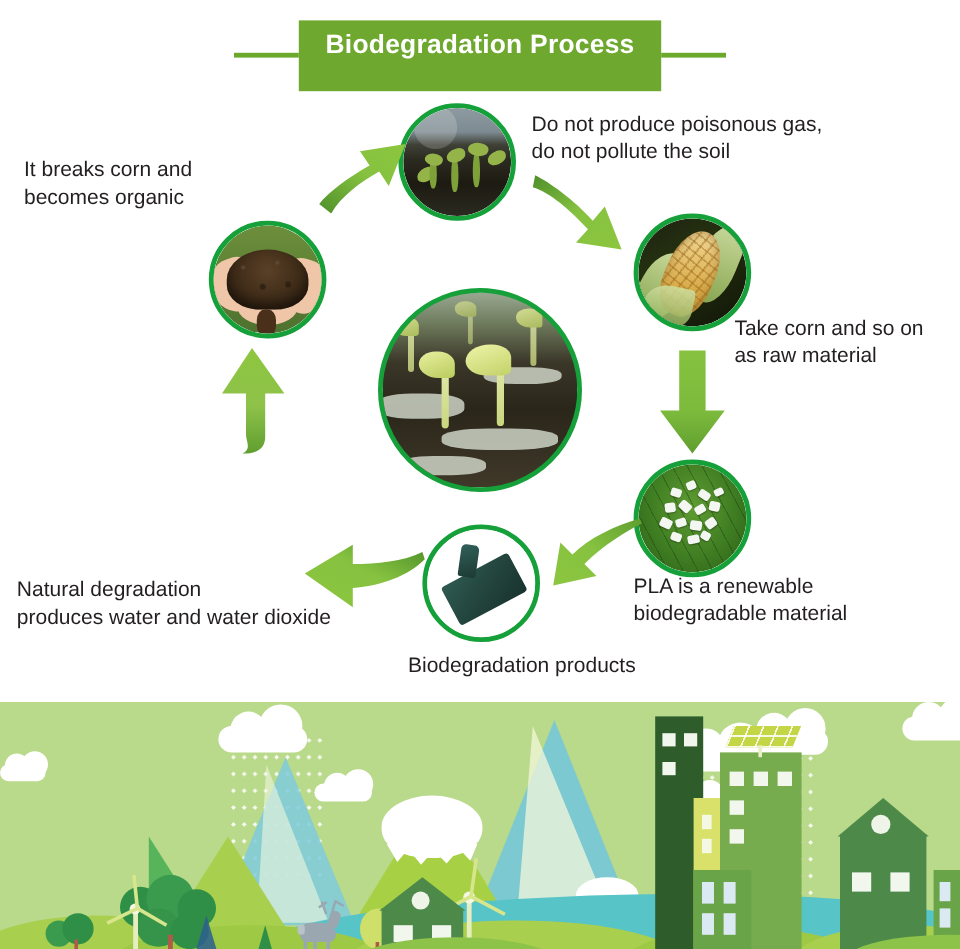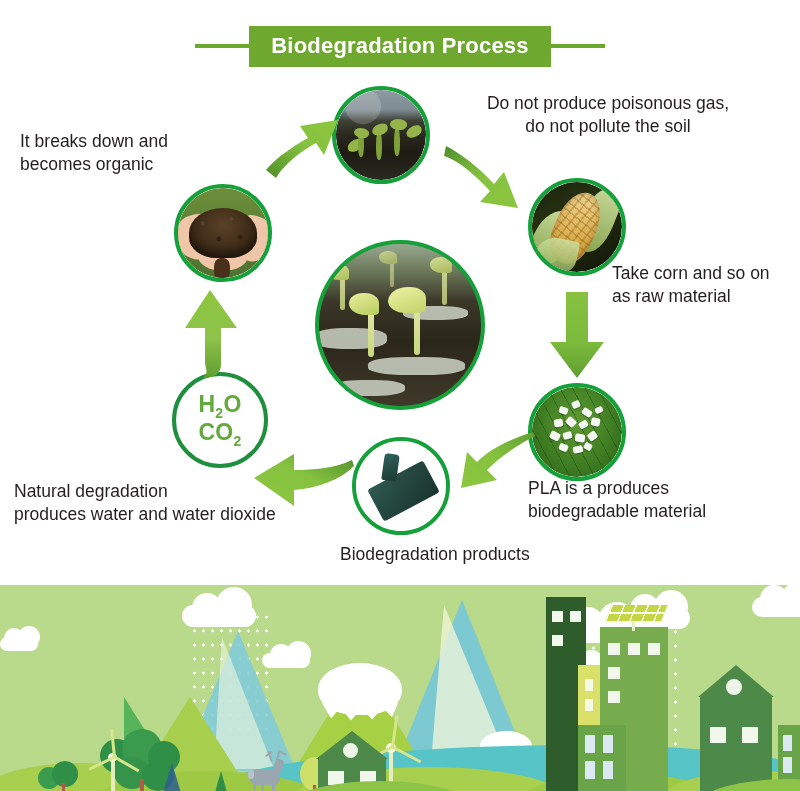--- a/index.html
+++ b/index.html
@@ -18,21 +18,21 @@
     position:absolute;left:0;top:24px;width:800px;height:44px;
     display:flex;align-items:center;justify-content:center;
   }
   .title-rule{height:4px;background:#6aa92c;flex:0 0 54px;}
   .title-rule.left{margin-right:0px;}
   .title-rule.right{margin-left:0px;}
   .title-box{
     background:#6fa82e;color:#ffffff;
     font-size:22px;font-weight:bold;
     letter-spacing:.2px;
-    padding:9px 22px 10px 22px;
+    padding:9px 22px 28px 22px;
     line-height:1;
     white-space:nowrap;
   }
 
   
   .diagram{position:absolute;left:0;top:0;width:800px;height:585px;}
 
   
   .pcircle{
     position:absolute;border-radius:50%;
@@ -210,21 +210,21 @@
         <div class="sprout leaf" style="left:12%;top:56%;width:16px;height:11px;transform:rotate(-25deg);"></div>
         <div class="sprout" style="left:24%;top:46%;width:6px;height:26px;"></div>
         <div class="sprout leaf" style="left:20%;top:42%;width:15px;height:10px;transform:rotate(18deg);"></div>
         <div class="sprout" style="left:44%;top:44%;width:6px;height:30px;"></div>
         <div class="sprout leaf" style="left:40%;top:38%;width:16px;height:11px;transform:rotate(-14deg);"></div>
         <div class="sprout" style="left:64%;top:40%;width:6px;height:30px;"></div>
         <div class="sprout leaf" style="left:60%;top:32%;width:17px;height:11px;transform:rotate(12deg);"></div>
         <div class="sprout leaf" style="left:78%;top:40%;width:16px;height:11px;transform:rotate(-20deg);"></div>
       </div>
     </div>
-    <div class="cap" style="left:443px;top:92px;width:330px;text-align:center;">Do not produce poisonous gas,
+    <div class="cap" style="left:443px;top:92px;width:330px;">Do not produce poisonous gas,
 do not pollute the soil</div>
 
     <div class="pcircle" style="left:528px;top:178px;width:98px;height:98px;">
       <div class="inner art-corn">
         <div class="husk" style="left:2%;top:30%;width:40%;height:66%;transform:rotate(28deg);"></div>
         <div class="husk" style="left:56%;top:6%;width:36%;height:74%;transform:rotate(22deg);"></div>
         <div class="corn-cob">
             <div class="kernels"></div>
           </div>
         <div class="husk" style="left:4%;top:62%;width:46%;height:40%;transform:rotate(12deg);opacity:.85;"></div>
@@ -246,48 +246,44 @@
         <div class="pellet" style="left:20%;top:50%;width:10px;height:8px;transform:rotate(26deg);"></div>
         <div class="pellet" style="left:34%;top:50%;width:9px;height:7px;transform:rotate(-16deg);"></div>
         <div class="pellet" style="left:48%;top:52%;width:10px;height:8px;transform:rotate(8deg);"></div>
         <div class="pellet" style="left:62%;top:50%;width:9px;height:8px;transform:rotate(-36deg);"></div>
         <div class="pellet" style="left:30%;top:63%;width:9px;height:7px;transform:rotate(20deg);"></div>
         <div class="pellet" style="left:45%;top:65%;width:10px;height:7px;transform:rotate(-12deg);"></div>
         <div class="pellet" style="left:58%;top:62%;width:8px;height:7px;transform:rotate(30deg);"></div>
         <div class="pellet" style="left:70%;top:22%;width:8px;height:6px;transform:rotate(-24deg);"></div>
       </div>
     </div>
-    <div class="cap" style="left:528px;top:477px;width:265px;">PLA is a produces
+    <div class="cap" style="left:528px;top:477px;width:265px;">PLA is a renewable
 biodegradable material</div>
 
     <div class="pcircle" style="left:352px;top:437px;width:98px;height:98px;">
       <div class="inner art-prod">
         <div class="bag"></div>
         <div class="bag-roll"></div>
       </div>
     </div>
     <div class="cap" style="left:340px;top:543px;width:260px;">Biodegradation products</div>
 
-    <div class="hc-circle">
-      <div>H<sub>2</sub>O</div>
-      <div>CO<sub>2</sub></div>
-    </div>
     <div class="cap" style="left:14px;top:480px;width:350px;">Natural degradation
 produces water and water dioxide</div>
 
     <div class="pcircle" style="left:174px;top:184px;width:98px;height:98px;">
       <div class="inner art-soil">
         <div class="hand" style="left:-2%;top:30%;width:44%;height:50%;transform:rotate(-18deg);"></div>
         <div class="hand" style="left:58%;top:30%;width:44%;height:50%;transform:rotate(18deg);"></div>
         <div class="hand" style="left:22%;top:58%;width:56%;height:34%;border-radius:40% 40% 55% 55%;"></div>
         <div class="soil-pile"></div>
         <div style="position:absolute;left:40%;top:78%;width:18%;height:24%;background:#4a2f1a;border-radius:40%;"></div>
       </div>
     </div>
-    <div class="cap" style="left:20px;top:130px;width:230px;">It breaks down and
+    <div class="cap" style="left:20px;top:130px;width:230px;">It breaks corn and
 becomes organic</div>
 
     <div class="arrow" style="left:264px;top:108px;">
       <svg width="78" height="72" viewBox="0 0 78 72">
         <defs>
           <linearGradient id="ga1" x1="0" y1="1" x2="1" y2="0">
             <stop offset="0" stop-color="#4e8f2a"></stop>
               <stop offset="55%" stop-color="#86c240"></stop>
               <stop offset="100%" stop-color="#8dc63f"></stop>
           </linearGradient>

